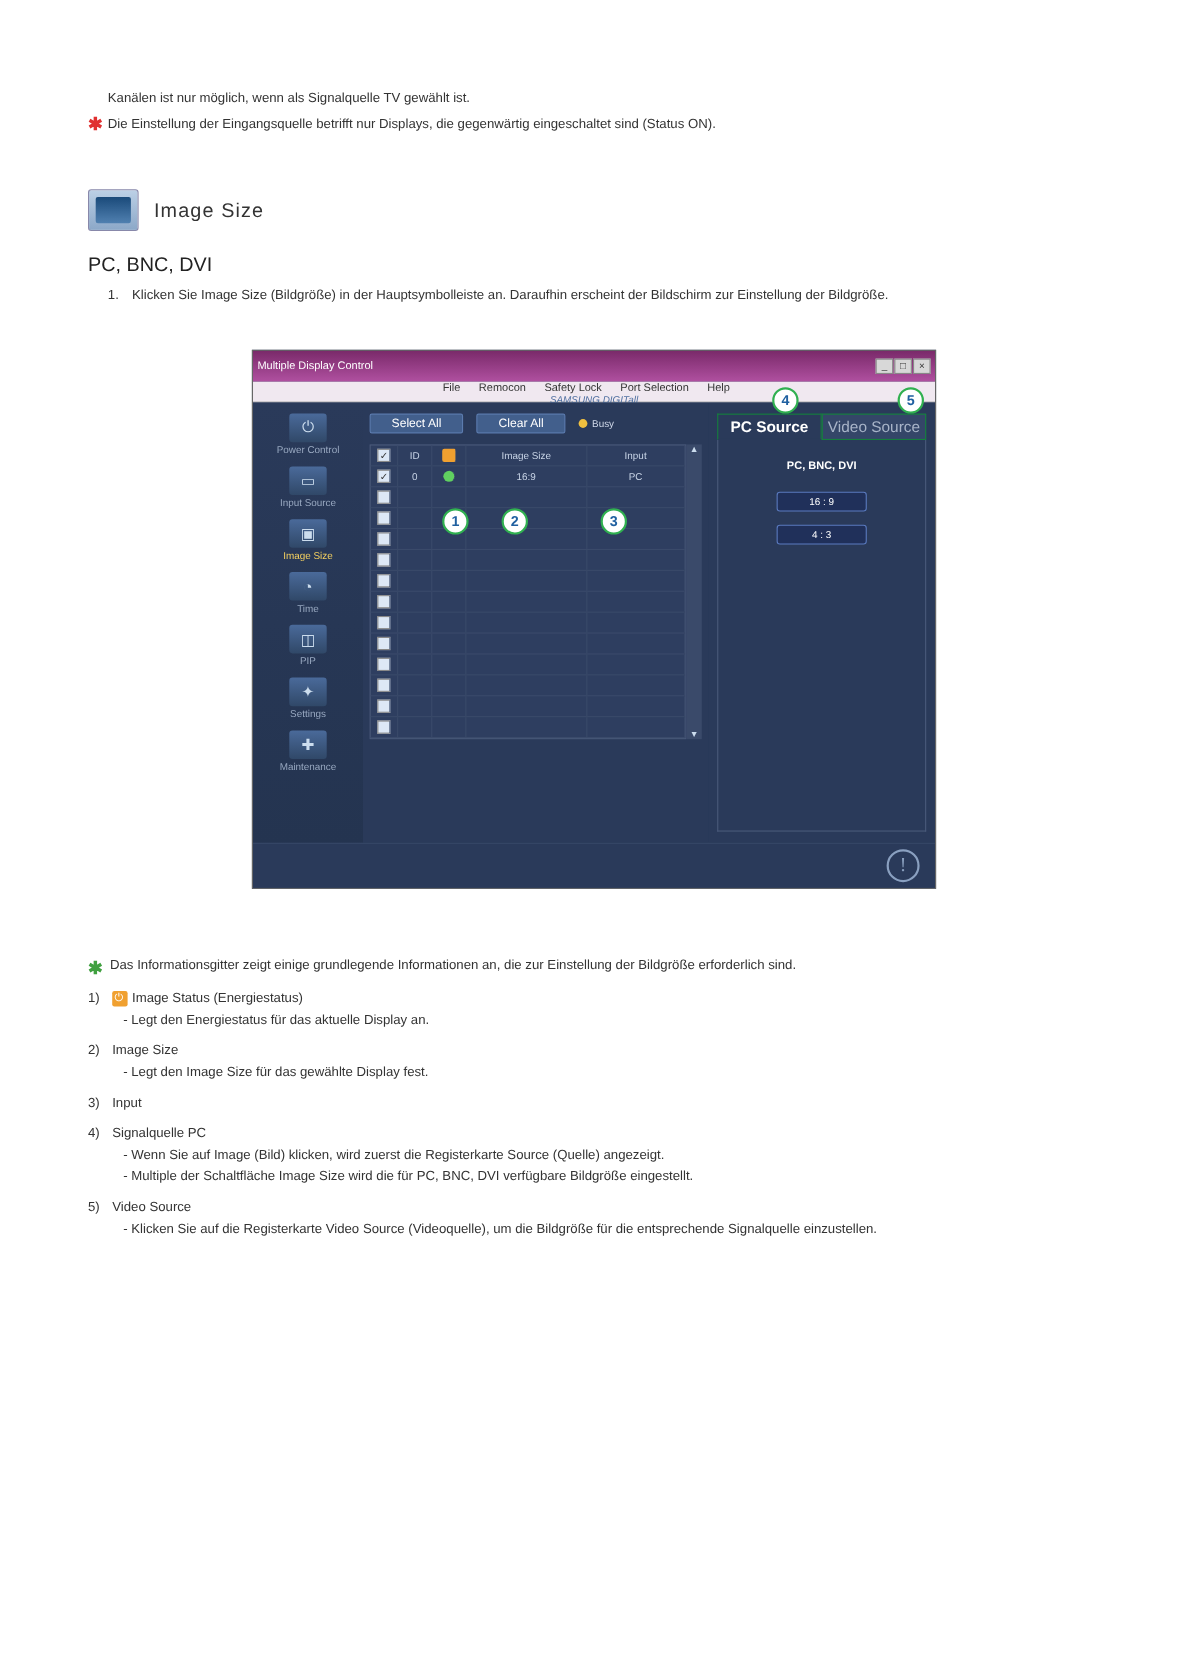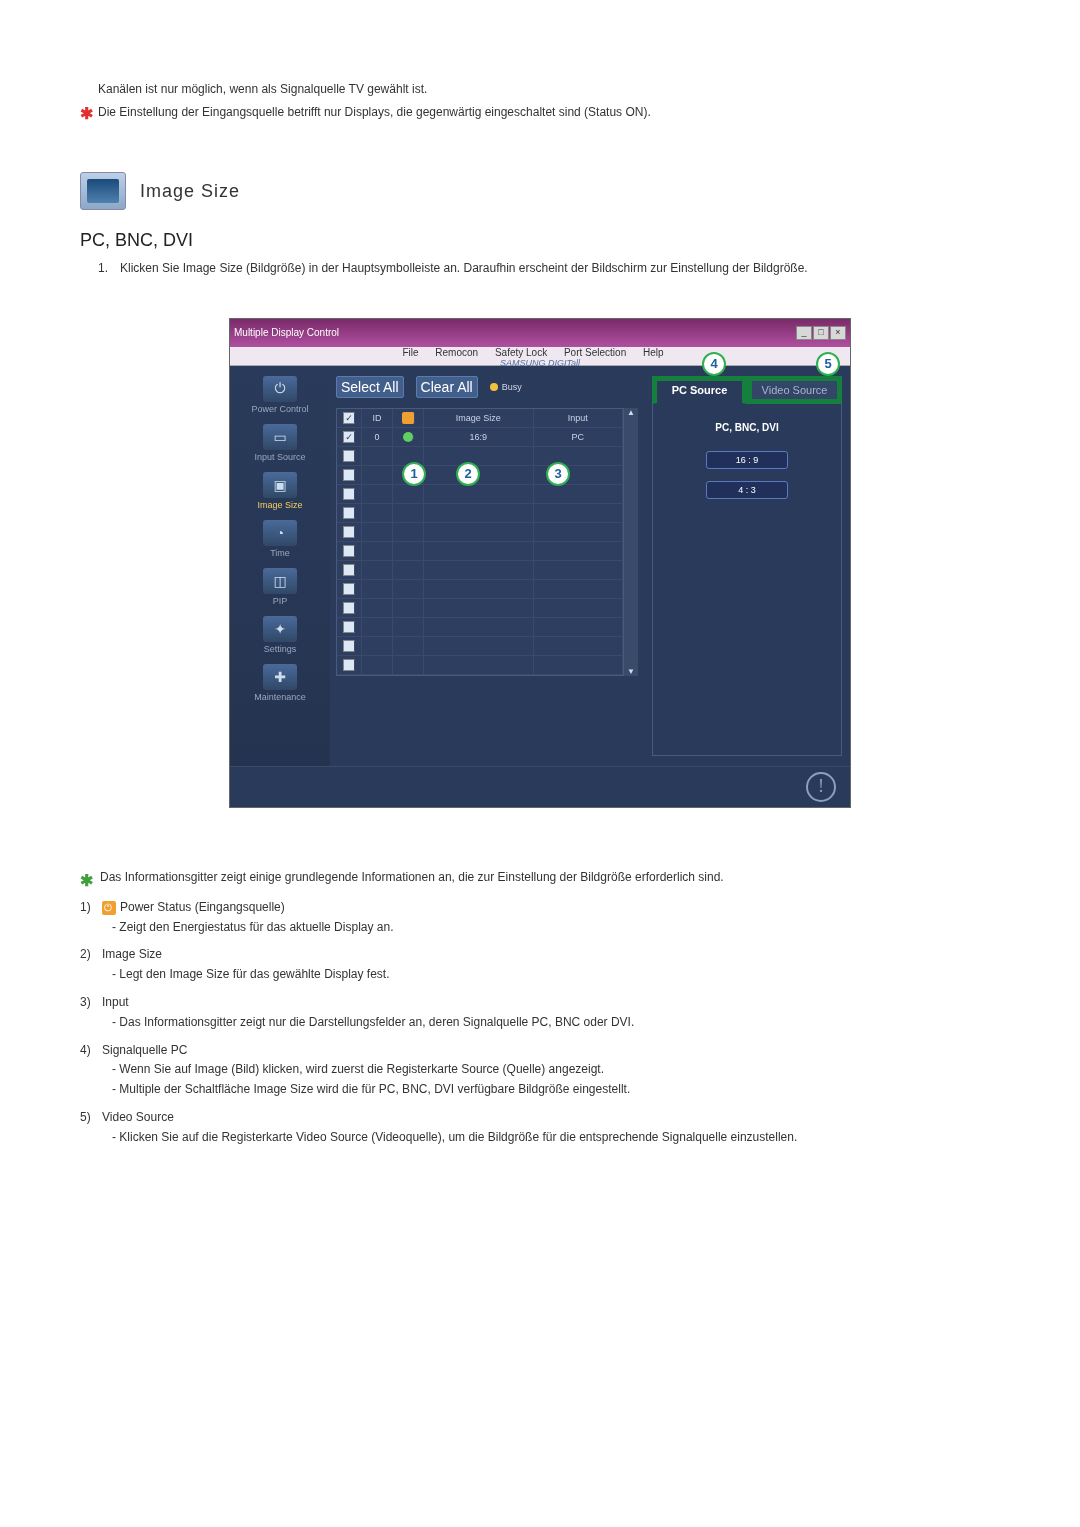--- a/index.html
+++ b/index.html
@@ -177,22 +177,22 @@
   .toolbar {
     display: flex;
     align-items: center;
     gap: 12px;
     margin-bottom: 10px;
   }
   .tool-btn {
     background: #425f8c;
     color: #fff;
     border: 1px solid #5b7bae;
-    font-size: 14px;
-    padding: 2px 4px;
+    font-size: 11px;
+    padding: 2px 19px;
     border-radius: 2px;
   }
   .busy {
     display: flex;
     align-items: center;
     gap: 4px;
     font-size: 9px;
     color: #d0d8e8;
   }
   .busy-dot {
@@ -266,24 +266,24 @@
     display: flex;
     flex-direction: column;
   }
   .tabs {
     display: flex;
     position: relative;
   }
   .tab {
     flex: 1;
     text-align: center;
-    font-size: 11px;
+    font-size: 14px;
     padding: 3px 0;
     background: #344668;
-    border: 5px solid #15803d;
+    border: 1px solid #15803d;
     color: #a8b4c8;
   }
   .tab.active {
     background: #2a3a5a;
     color: #fff;
     font-weight: bold;
     border-bottom: 1px solid #2a3a5a;
   }
   .panel {
     border: 1px solid #4a5a7a;
@@ -651,39 +651,38 @@
   <div class="desc-block">
     <div class="desc-star-row">
       <span class="green-star">✱</span>
       <span>Das Informationsgitter zeigt einige grundlegende Informationen an, die zur Einstellung der Bildgröße erforderlich sind.</span>
     </div>
 
     <div class="desc-item">
       <div class="lead">
         <span class="n">1)</span>
         <span class="power-ic"></span>
-        <span>Power Status (Eingangsquelle)</span>
-      </div>
-      <div class="desc-sub">- Zeigt den Energiestatus für das aktuelle Display an.</div>
+        <span>Image Status (Energiestatus)</span>
+      </div>
+      <div class="desc-sub">- Legt den Energiestatus für das aktuelle Display an.</div>
     </div>
 
     <div class="desc-item">
       <div class="lead">
         <span class="n">2)</span>
         <span>Image Size</span>
       </div>
       <div class="desc-sub">- Legt den Image Size für das gewählte Display fest.</div>
     </div>
 
     <div class="desc-item">
       <div class="lead">
         <span class="n">3)</span>
         <span>Input</span>
       </div>
-      <div class="desc-sub">- Das Informationsgitter zeigt nur die Darstellungsfelder an, deren Signalquelle PC, BNC oder DVI.</div>
     </div>
 
     <div class="desc-item">
       <div class="lead">
         <span class="n">4)</span>
         <span>Signalquelle PC</span>
       </div>
       <div class="desc-sub">- Wenn Sie auf Image (Bild) klicken, wird zuerst die Registerkarte Source (Quelle) angezeigt.</div>
       <div class="desc-sub">- Multiple der Schaltfläche Image Size wird die für PC, BNC, DVI verfügbare Bildgröße eingestellt.</div>
     </div>

